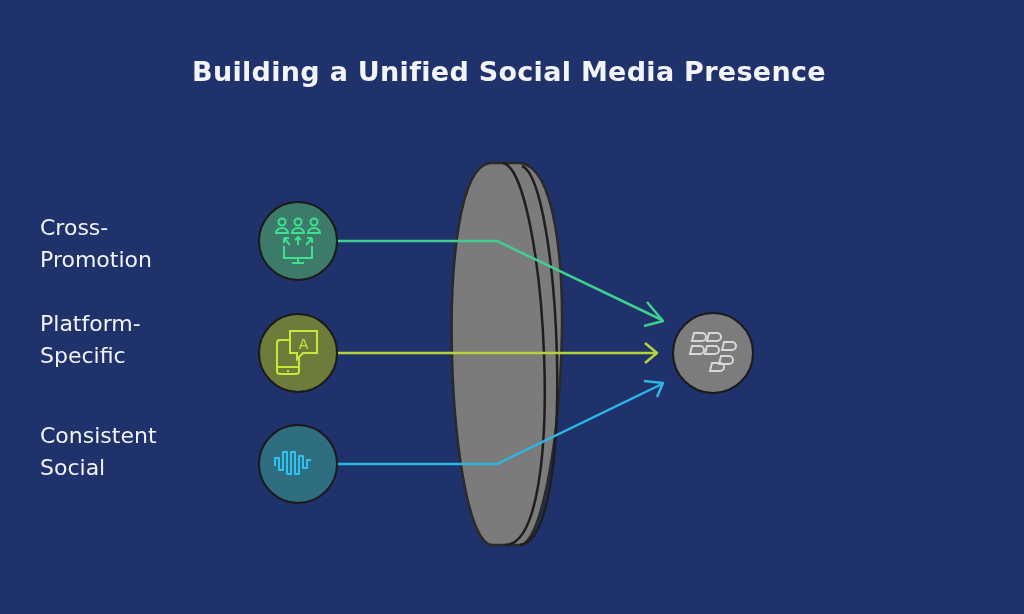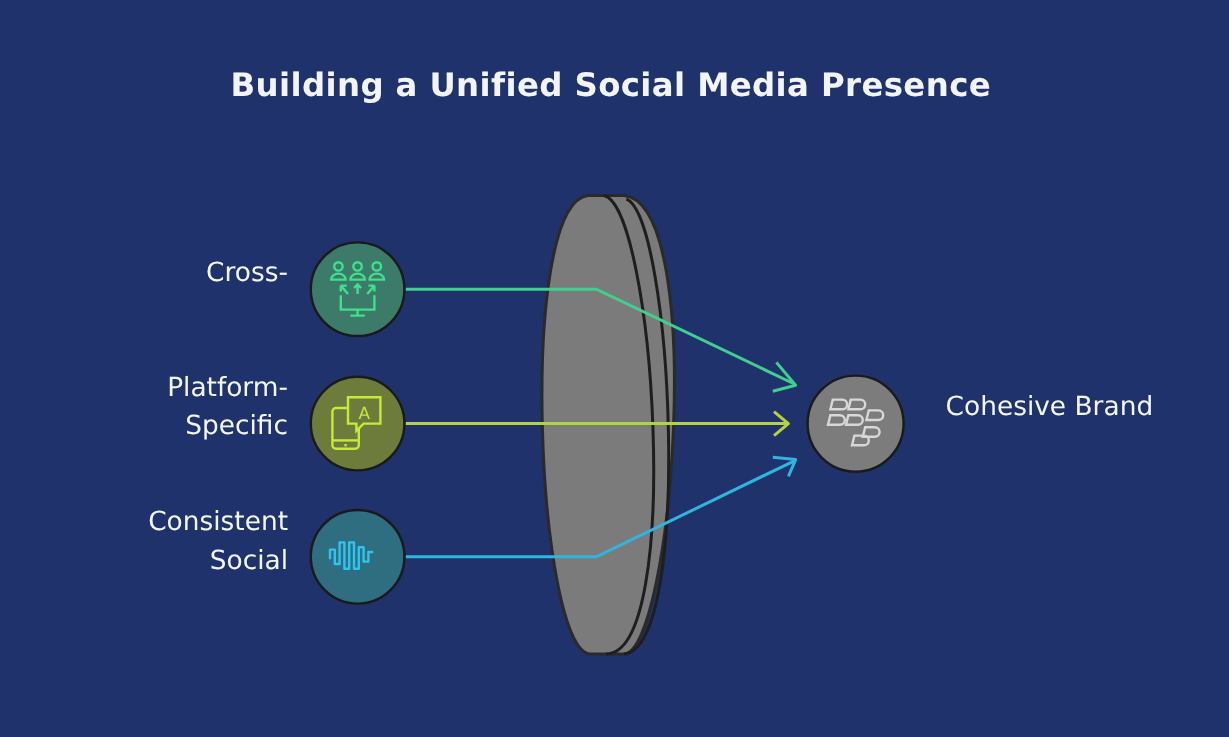--- a/index.html
+++ b/index.html
@@ -11,21 +11,21 @@
   }
   .title {
     position: absolute; left: 4px; top: 56px; width: 1010px;
     text-align: center; color: #f2f4f8;
     font-size: 27px; font-weight: bold; letter-spacing: 0.3px;
   }
   svg.diagram { position: absolute; left: 0; top: 0; }
   .label {
     position: absolute; color: #f2f4f8; font-size: 22px; line-height: 32px;
   }
-  .label.left { text-align: right; width: 200px; left: 40px; }
+  .label.left { text-align: left; width: 200px; left: 40px; }
   .label.right { text-align: left; left: 788px; width: 230px; }
 </style>
 </head>
 <body>
 
 <div class="title">Building a Unified Social Media Presence</div>
 
 <svg class="diagram" width="1024" height="614" viewBox="0 0 1024 614">
 
   <g>
@@ -89,24 +89,24 @@
       <path d="M707,346 h8 a4,4 0 0 1 0,8 h-10 z"></path>
       <path d="M724,342 h8 a4,4 0 0 1 0,8 h-10 z"></path>
       <path d="M721,356 h8 a4,4 0 0 1 0,8 h-10 z"></path>
       <path d="M712,363 h8 a4,4 0 0 1 0,8 h-10 z"></path>
     </g>
   </g>
 </svg>
 
 <div class="label left" style="top:212px;">
   <div>Cross-</div>
+  <div>Promotion</div>
 </div>
 <div class="label left" style="top:308px;">
   <div>Platform-</div>
   <div>Specific</div>
 </div>
 <div class="label left" style="top:420px;">
   <div>Consistent</div>
   <div>Social</div>
 </div>
 <div class="label right" style="top:324px;">
-  <div>Cohesive Brand</div>
 </div>
 
 </body></html>

